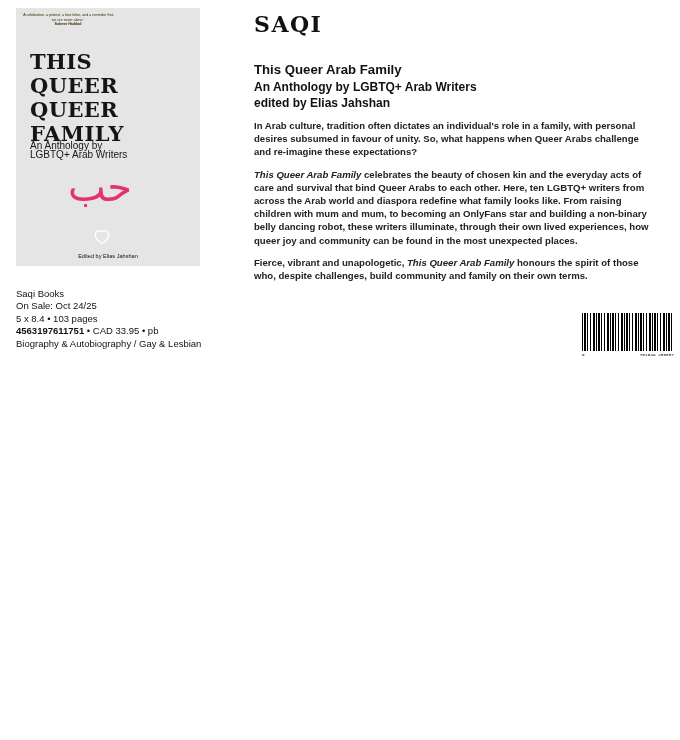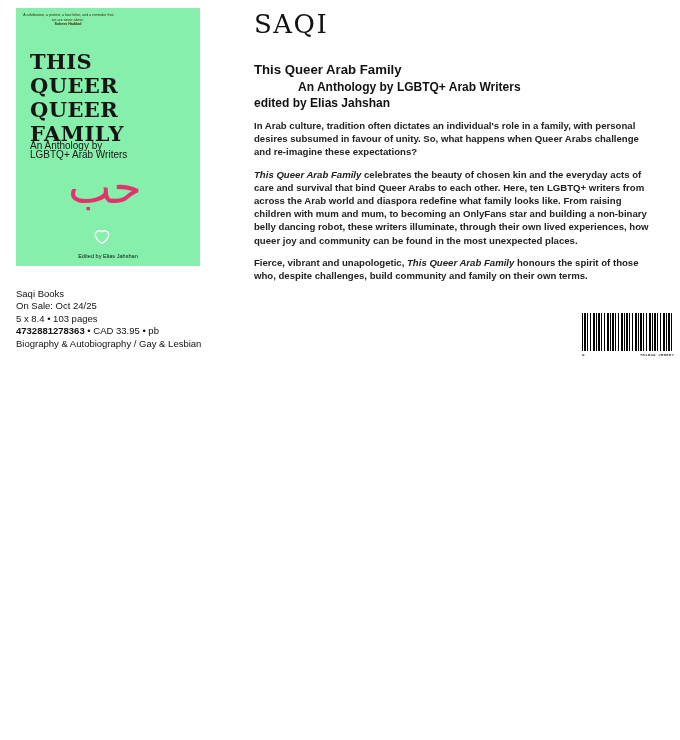--- a/index.html
+++ b/index.html
@@ -32,21 +32,21 @@
   .meta {
     margin-top: 22px;
     font-size: 9.5px;
     line-height: 12.4px;
     color: #111;
   }
   .meta .bold { font-weight: bold; }
 
   
   .cover1 {
-    background: #86efac;
+    background: #e5e5e5;
   }
   .cover1 .blurb {
     position: absolute;
     top: 5px; left: 6px;
     width: 92px;
     font-size: 3.6px;
     line-height: 4.6px;
     color: #3a2a00;
     text-align: center;
   }
@@ -64,21 +64,21 @@
   .cover1 .subtitle {
     position: absolute;
     top: 133px; left: 14px;
     font-size: 10px;
     line-height: 9.4px;
     color: #151515;
   }
   .cover1 .arabic {
     position: absolute;
     top: 148px; left: 52px;
-    font-size: 46px;
+    font-size: 40px;
     color: #e4326e;
     font-family: "DejaVu Sans", sans-serif;
     line-height: 62px;
   }
   .cover1 .heart {
     position: absolute;
     top: 218px; left: 76px;
     width: 20px; height: 20px;
   }
   .cover1 .editor {
@@ -91,38 +91,37 @@
 
   
   .right-col {
     position: absolute;
     left: 254px;
     top: 8px;
     width: 400px;
   }
   .logo {
     font-family: "DejaVu Serif", serif;
-    font-weight: normal;
-    font-size: 26px;
+    font-weight: bold;
+    font-size: 22px;
     letter-spacing: 1.5px;
     color: #111;
     line-height: 32px;
   }
   .book-title {
     margin-top: 22px;
     font-size: 13.2px;
     font-weight: bold;
     color: #111;
   }
   .book-sub {
     margin-top: 3px;
     font-size: 12px;
     font-weight: bold;
     color: #111;
-    margin-left: 44px;
   }
   .book-editor {
     margin-top: 2px;
     font-size: 12px;
     font-weight: bold;
     color: #111;
   }
   .para {
     margin-top: 9px;
     font-size: 9.6px;
@@ -186,21 +185,21 @@
               <path d="M12 21s-8-5.2-8-10.2A4.8 4.8 0 0 1 12 7a4.8 4.8 0 0 1 8 3.8C20 15.8 12 21 12 21z" fill="none" stroke="#ffffff" stroke-width="1.6"></path>
             </svg>
         </div>
         <div class="editor">Edited by Elias Jahshan</div>
       </div>
 
       <div class="meta">
         <div>Saqi Books</div>
         <div>On Sale: Oct 24/25</div>
         <div>5 x 8.4 • 103 pages</div>
-        <div><span class="bold">4732881278363</span> <span>• CAD 33.95 • pb</span></div>
+        <div><span class="bold">4563197611751</span> <span>• CAD 33.95 • pb</span></div>
         <div>Biography &amp; Autobiography / Gay &amp; Lesbian</div>
       </div>
     </div>
 
     <div class="right-col">
       <div class="logo">SAQI</div>
       <div class="book-title">This Queer Arab Family</div>
       <div class="book-sub">An Anthology by LGBTQ+ Arab Writers</div>
       <div class="book-editor">edited by Elias Jahshan</div>
 

